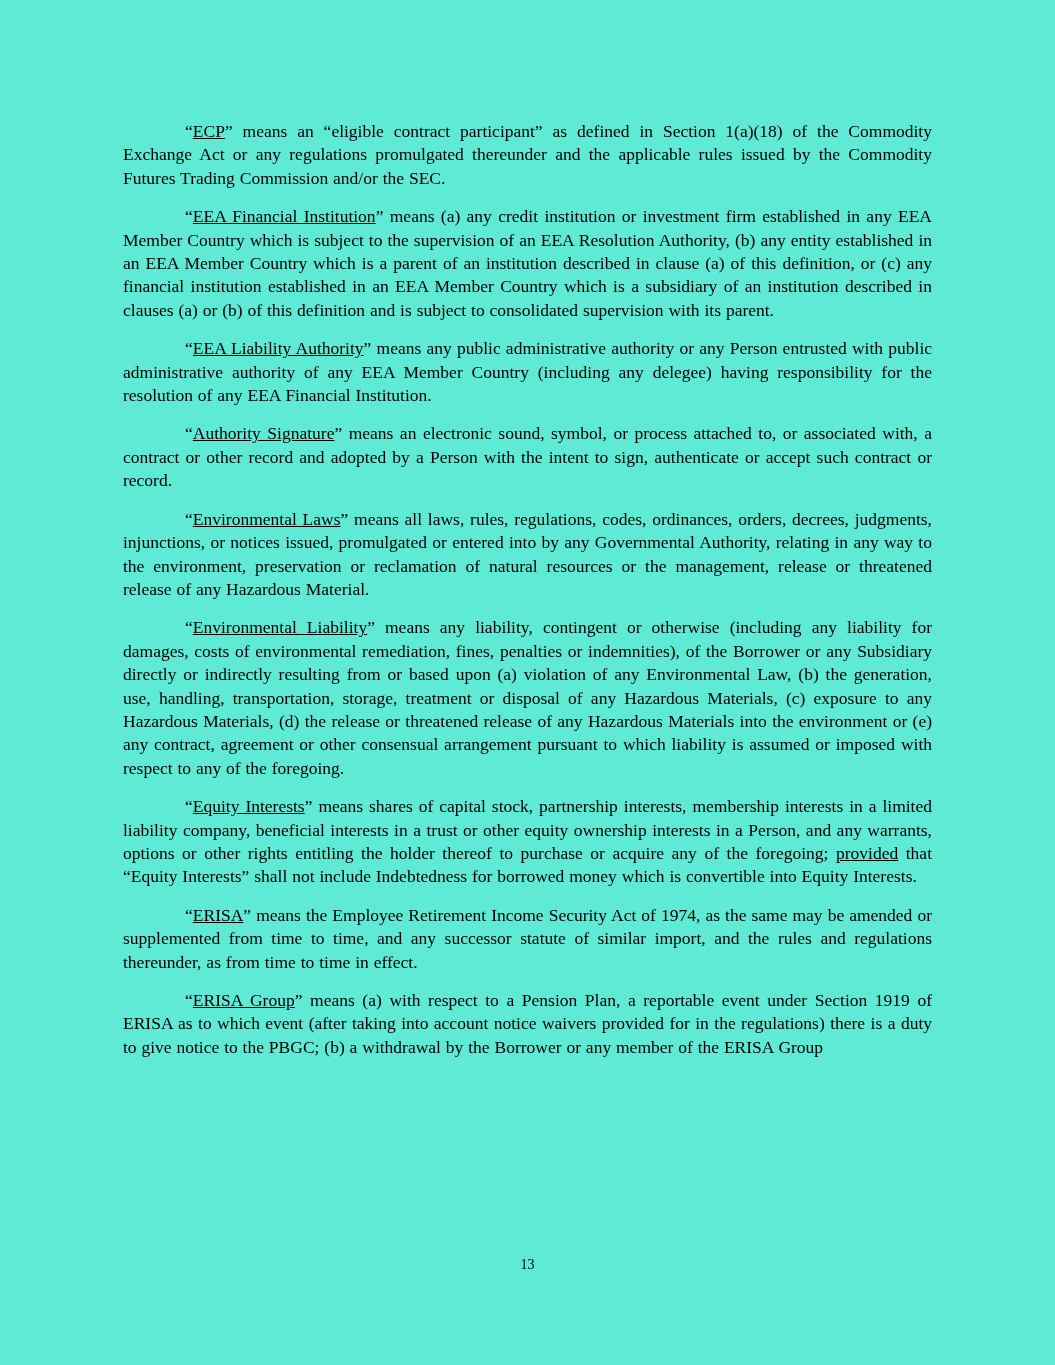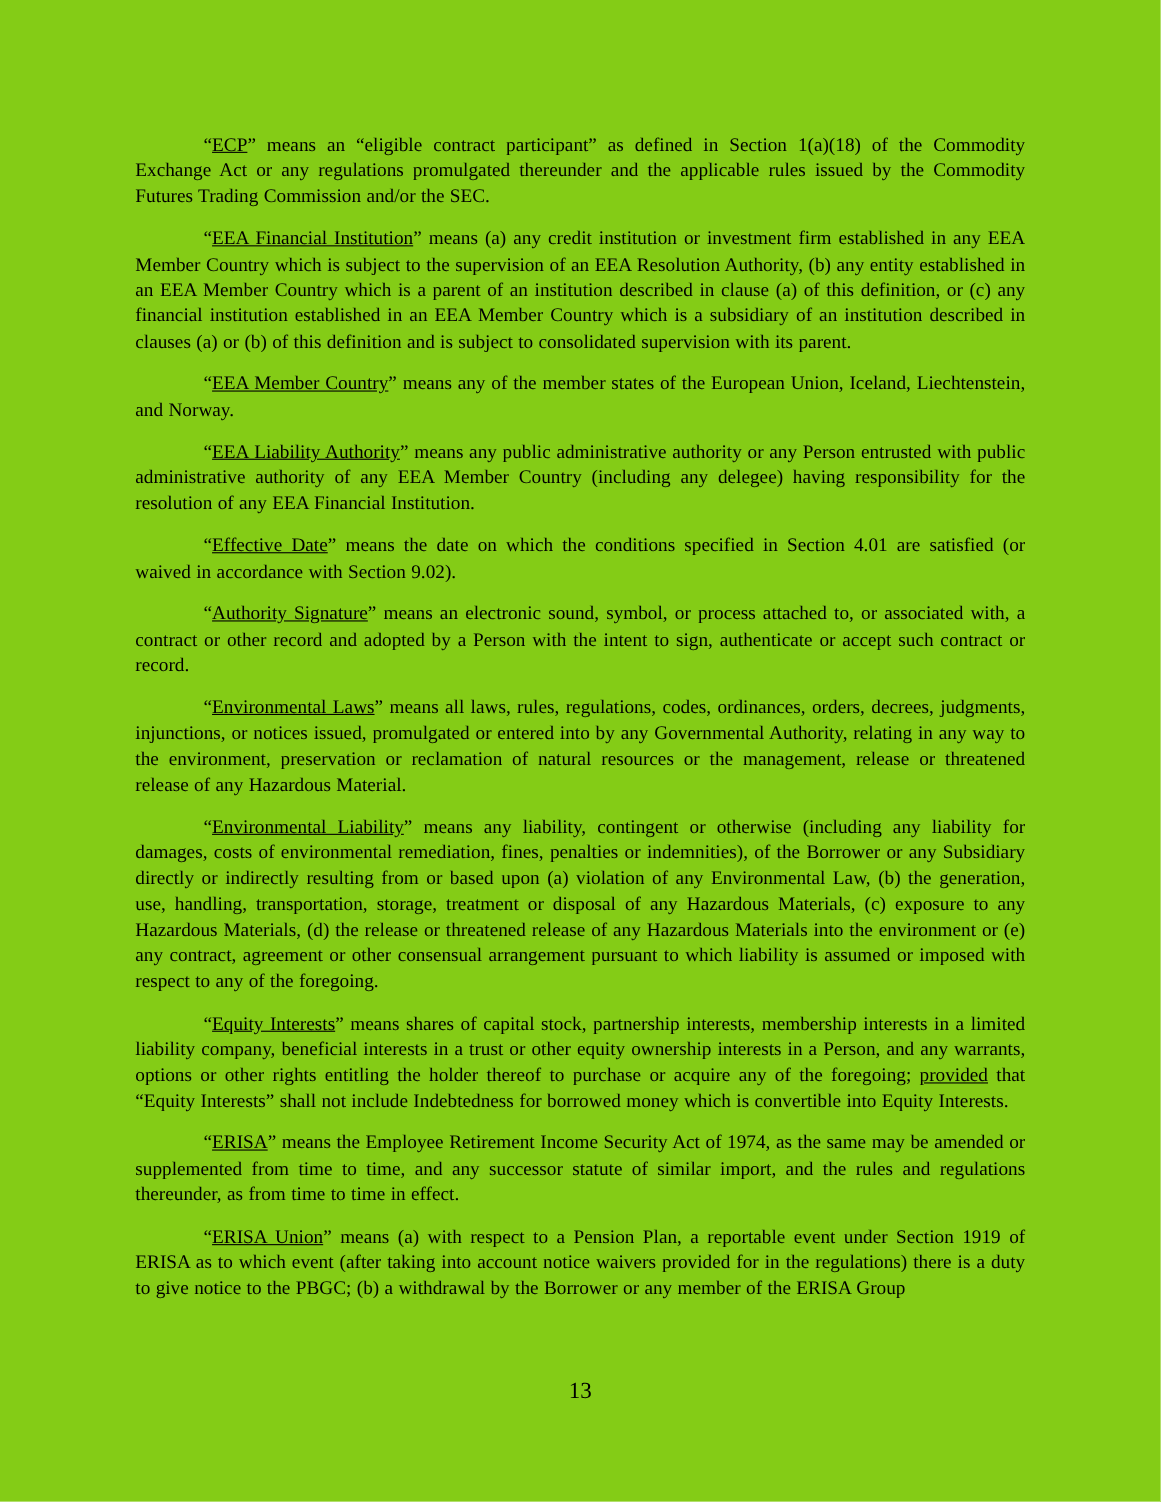--- a/index.html
+++ b/index.html
@@ -11,21 +11,21 @@
     width: 1055px;
     height: 1365px;
     position: relative;
     font-family: "Liberation Serif", serif;
     color: #000000;
     overflow: hidden;
   }
   .page {
     position: absolute;
     inset: 0;
-    background: #84cc16;
+    background: #5eead4;
   }
   .content {
     position: absolute;
     left: 123px;
     right: 123px;
     top: 120px;
   }
   p.para {
     margin: 0 0 15px 0;
     font-size: 17.5px;
@@ -36,35 +36,33 @@
   }
   .defined-term {
     text-decoration: underline;
   }
   .page-number {
     position: absolute;
     top: 1253px;
     left: 0;
     width: 100%;
     text-align: center;
-    font-size: 21px;
+    font-size: 14px;
     line-height: 23.4px;
   }
 </style>
 </head>
 <body>
 
 <div class="page">
   <div class="content">
       <p class="para"><span>“</span><span class="defined-term">ECP</span><span>” means an “eligible contract participant” as defined in Section 1(a)(18) of the Commodity Exchange Act or any regulations promulgated thereunder and the applicable rules issued by the Commodity Futures Trading Commission and/or the SEC.</span></p>
       <p class="para"><span>“</span><span class="defined-term">EEA Financial Institution</span><span>” means (a) any credit institution or investment firm established in any EEA Member Country which is subject to the supervision of an EEA Resolution Authority, (b) any entity established in an EEA Member Country which is a parent of an institution described in clause (a) of this definition, or (c) any financial institution established in an EEA Member Country which is a subsidiary of an institution described in clauses (a) or (b) of this definition and is subject to consolidated supervision with its parent.</span></p>
-      <p class="para"><span>“</span><span class="defined-term">EEA Member Country</span><span>” means any of the member states of the European Union, Iceland, Liechtenstein, and Norway.</span></p>
       <p class="para"><span>“</span><span class="defined-term">EEA Liability Authority</span><span>” means any public administrative authority or any Person entrusted with public administrative authority of any EEA Member Country (including any delegee) having responsibility for the resolution of any EEA Financial Institution.</span></p>
-      <p class="para"><span>“</span><span class="defined-term">Effective Date</span><span>” means the date on which the conditions specified in Section 4.01 are satisfied (or waived in accordance with Section 9.02).</span></p>
       <p class="para"><span>“</span><span class="defined-term">Authority Signature</span><span>” means an electronic sound, symbol, or process attached to, or associated with, a contract or other record and adopted by a Person with the intent to sign, authenticate or accept such contract or record.</span></p>
       <p class="para"><span>“</span><span class="defined-term">Environmental Laws</span><span>” means all laws, rules, regulations, codes, ordinances, orders, decrees, judgments, injunctions, or notices issued, promulgated or entered into by any Governmental Authority, relating in any way to the environment, preservation or reclamation of natural resources or the management, release or threatened release of any Hazardous Material.</span></p>
       <p class="para"><span>“</span><span class="defined-term">Environmental Liability</span><span>” means any liability, contingent or otherwise (including any liability for damages, costs of environmental remediation, fines, penalties or indemnities), of the Borrower or any Subsidiary directly or indirectly resulting from or based upon (a) violation of any Environmental Law, (b) the generation, use, handling, transportation, storage, treatment or disposal of any Hazardous Materials, (c) exposure to any Hazardous Materials, (d) the release or threatened release of any Hazardous Materials into the environment or (e) any contract, agreement or other consensual arrangement pursuant to which liability is assumed or imposed with respect to any of the foregoing.</span></p>
       <p class="para"><span>“</span><span class="defined-term">Equity Interests</span><span>” means shares of capital stock, partnership interests, membership interests in a limited liability company, beneficial interests in a trust or other equity ownership interests in a Person, and any warrants, options or other rights entitling the holder thereof to purchase or acquire any of the foregoing; </span><span class="defined-term">provided</span><span> that “Equity Interests” shall not include Indebtedness for borrowed money which is convertible into Equity Interests.</span></p>
       <p class="para"><span>“</span><span class="defined-term">ERISA</span><span>” means the Employee Retirement Income Security Act of 1974, as the same may be amended or supplemented from time to time, and any successor statute of similar import, and the rules and regulations thereunder, as from time to time in effect.</span></p>
-      <p class="para"><span>“</span><span class="defined-term">ERISA Union</span><span>” means (a) with respect to a Pension Plan, a reportable event under Section 1919 of ERISA as to which event (after taking into account notice waivers provided for in the regulations) there is a duty to give notice to the PBGC; (b) a withdrawal by the Borrower or any member of the ERISA Group</span></p>
+      <p class="para"><span>“</span><span class="defined-term">ERISA Group</span><span>” means (a) with respect to a Pension Plan, a reportable event under Section 1919 of ERISA as to which event (after taking into account notice waivers provided for in the regulations) there is a duty to give notice to the PBGC; (b) a withdrawal by the Borrower or any member of the ERISA Group</span></p>
     </div>
   <div class="page-number">13</div>
 </div>
 
 </body></html>

